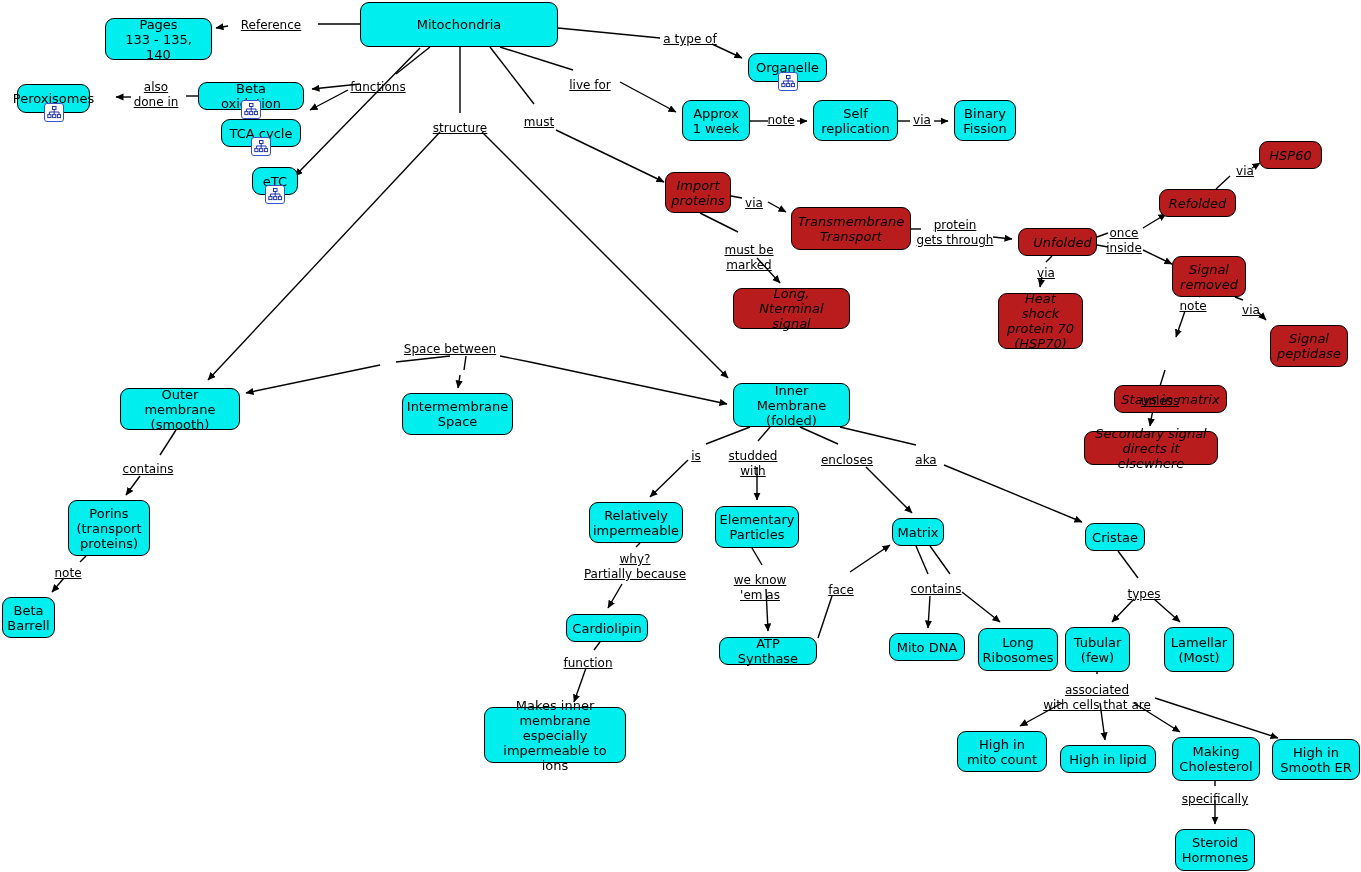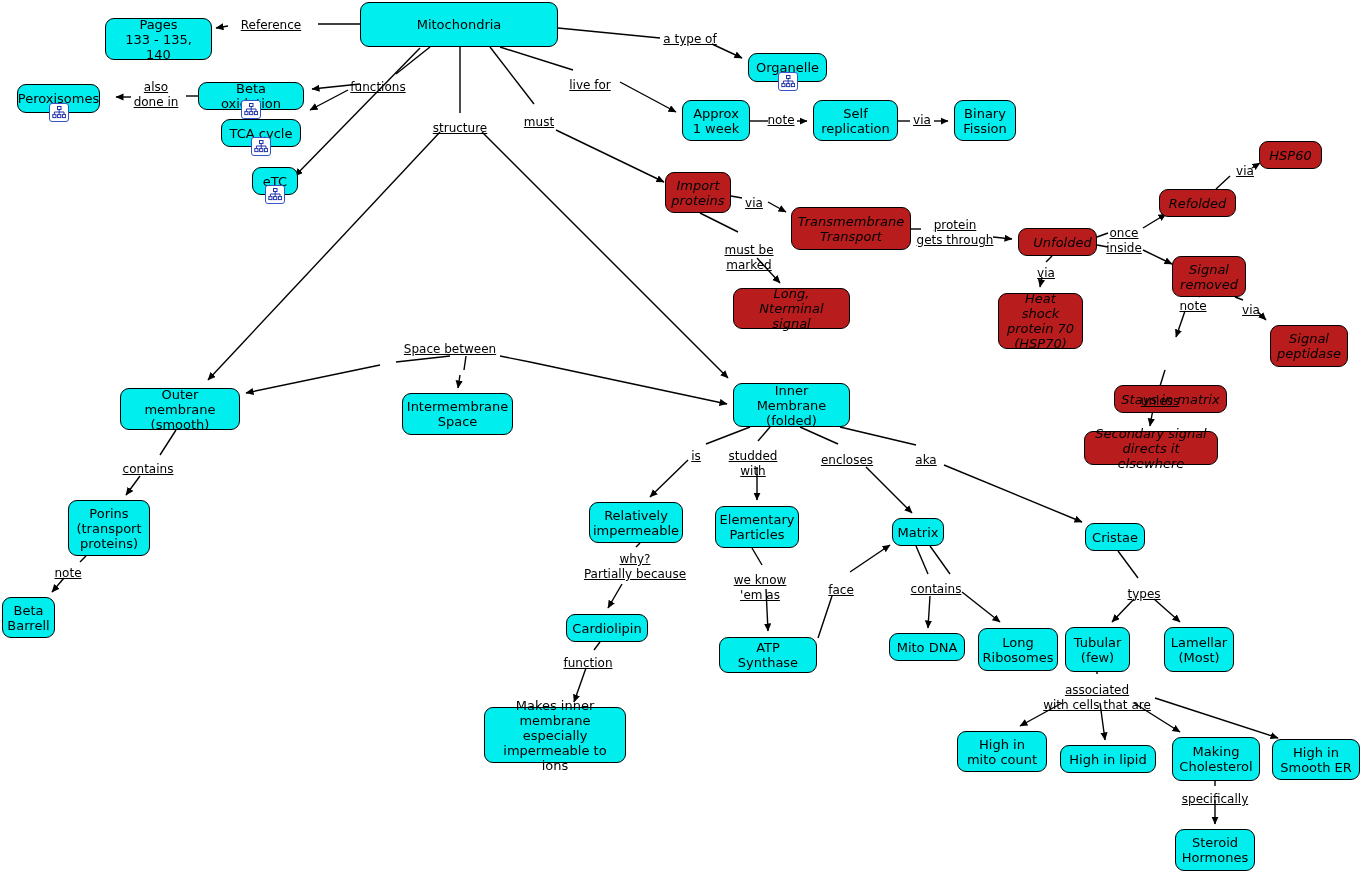--- a/index.html
+++ b/index.html
@@ -186,21 +186,21 @@
             <rect x="5.5" y="0.5" width="3.5" height="3" fill="#ffffff" stroke="#2233aa"></rect>
             <line x1="7.2" y1="3.5" x2="7.2" y2="6" stroke="#2233aa"></line>
             <line x1="2.4" y1="6" x2="12" y2="6" stroke="#2233aa"></line>
             <line x1="2.4" y1="6" x2="2.4" y2="8.6" stroke="#2233aa"></line>
             <line x1="7.2" y1="6" x2="7.2" y2="8.6" stroke="#2233aa"></line>
             <line x1="12" y1="6" x2="12" y2="8.6" stroke="#2233aa"></line>
             <rect x="0.8" y="8.6" width="3.2" height="3" fill="#ffffff" stroke="#2233aa"></rect>
             <rect x="5.6" y="8.6" width="3.2" height="3" fill="#ffffff" stroke="#2233aa"></rect>
             <rect x="10.4" y="8.6" width="3.2" height="3" fill="#ffffff" stroke="#2233aa"></rect>
           </svg></span></div>
-      <div class="node cyan" style="left: 17px; top: 84px; width: 83px; height: 29px;"><span>Peroxisomes</span><span class="subicon"><svg width="14" height="13" viewBox="0 0 14 13">
+      <div class="node cyan" style="left: 17px; top: 84px; width: 73px; height: 29px;"><span>Peroxisomes</span><span class="subicon"><svg width="14" height="13" viewBox="0 0 14 13">
             <rect x="5.5" y="0.5" width="3.5" height="3" fill="#ffffff" stroke="#2233aa"></rect>
             <line x1="7.2" y1="3.5" x2="7.2" y2="6" stroke="#2233aa"></line>
             <line x1="2.4" y1="6" x2="12" y2="6" stroke="#2233aa"></line>
             <line x1="2.4" y1="6" x2="2.4" y2="8.6" stroke="#2233aa"></line>
             <line x1="7.2" y1="6" x2="7.2" y2="8.6" stroke="#2233aa"></line>
             <line x1="12" y1="6" x2="12" y2="8.6" stroke="#2233aa"></line>
             <rect x="0.8" y="8.6" width="3.2" height="3" fill="#ffffff" stroke="#2233aa"></rect>
             <rect x="5.6" y="8.6" width="3.2" height="3" fill="#ffffff" stroke="#2233aa"></rect>
             <rect x="10.4" y="8.6" width="3.2" height="3" fill="#ffffff" stroke="#2233aa"></rect>
           </svg></span></div>
@@ -278,21 +278,21 @@
 (transport
 proteins)</span></div>
       <div class="node cyan" style="left: 1065px; top: 627px; width: 65px; height: 45px;"><span>Tubular
 (few)</span></div>
       <div class="node cyan" style="left: 1164px; top: 627px; width: 70px; height: 45px;"><span>Lamellar
 (Most)</span></div>
       <div class="node cyan" style="left: 978px; top: 628px; width: 80px; height: 43px;"><span>Long
 Ribosomes</span></div>
       <div class="node cyan" style="left: 889px; top: 633px; width: 76px; height: 28px;"><span>Mito DNA</span></div>
       <div class="node cyan" style="left: 566px; top: 614px; width: 82px; height: 28px;"><span>Cardiolipin</span></div>
-      <div class="node cyan" style="left: 719px; top: 637px; width: 98px; height: 36px;"><span>ATP Synthase</span></div>
+      <div class="node cyan" style="left: 719px; top: 637px; width: 98px; height: 28px;"><span>ATP Synthase</span></div>
       <div class="node cyan" style="left: 2px; top: 597px; width: 53px; height: 41px;"><span>Beta
 Barrell</span></div>
       <div class="node cyan" style="left: 484px; top: 707px; width: 142px; height: 56px;"><span>Makes inner
 membrane especially
 impermeable to ions</span></div>
       <div class="node cyan" style="left: 957px; top: 731px; width: 90px; height: 41px;"><span>High in
 mito count</span></div>
       <div class="node cyan" style="left: 1060px; top: 745px; width: 96px; height: 28px;"><span>High in lipid</span></div>
       <div class="node cyan" style="left: 1172px; top: 737px; width: 88px; height: 44px;"><span>Making
 Cholesterol</span></div>

